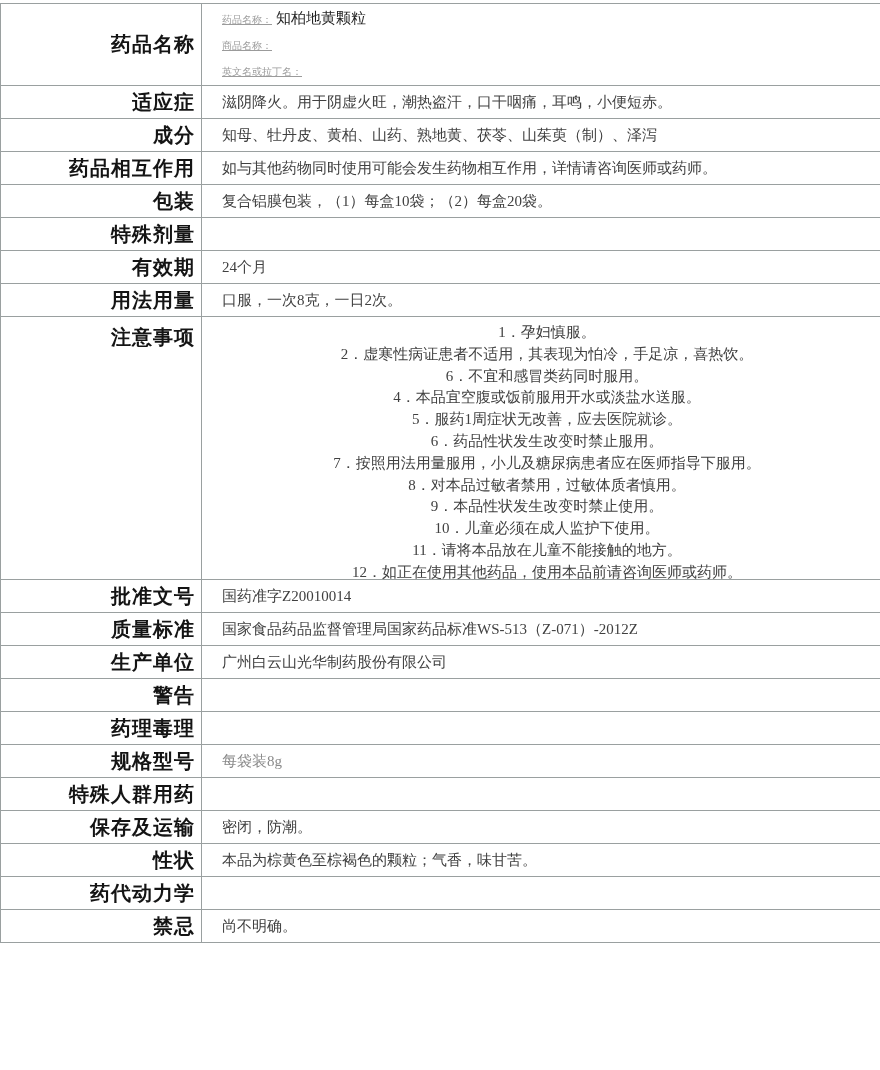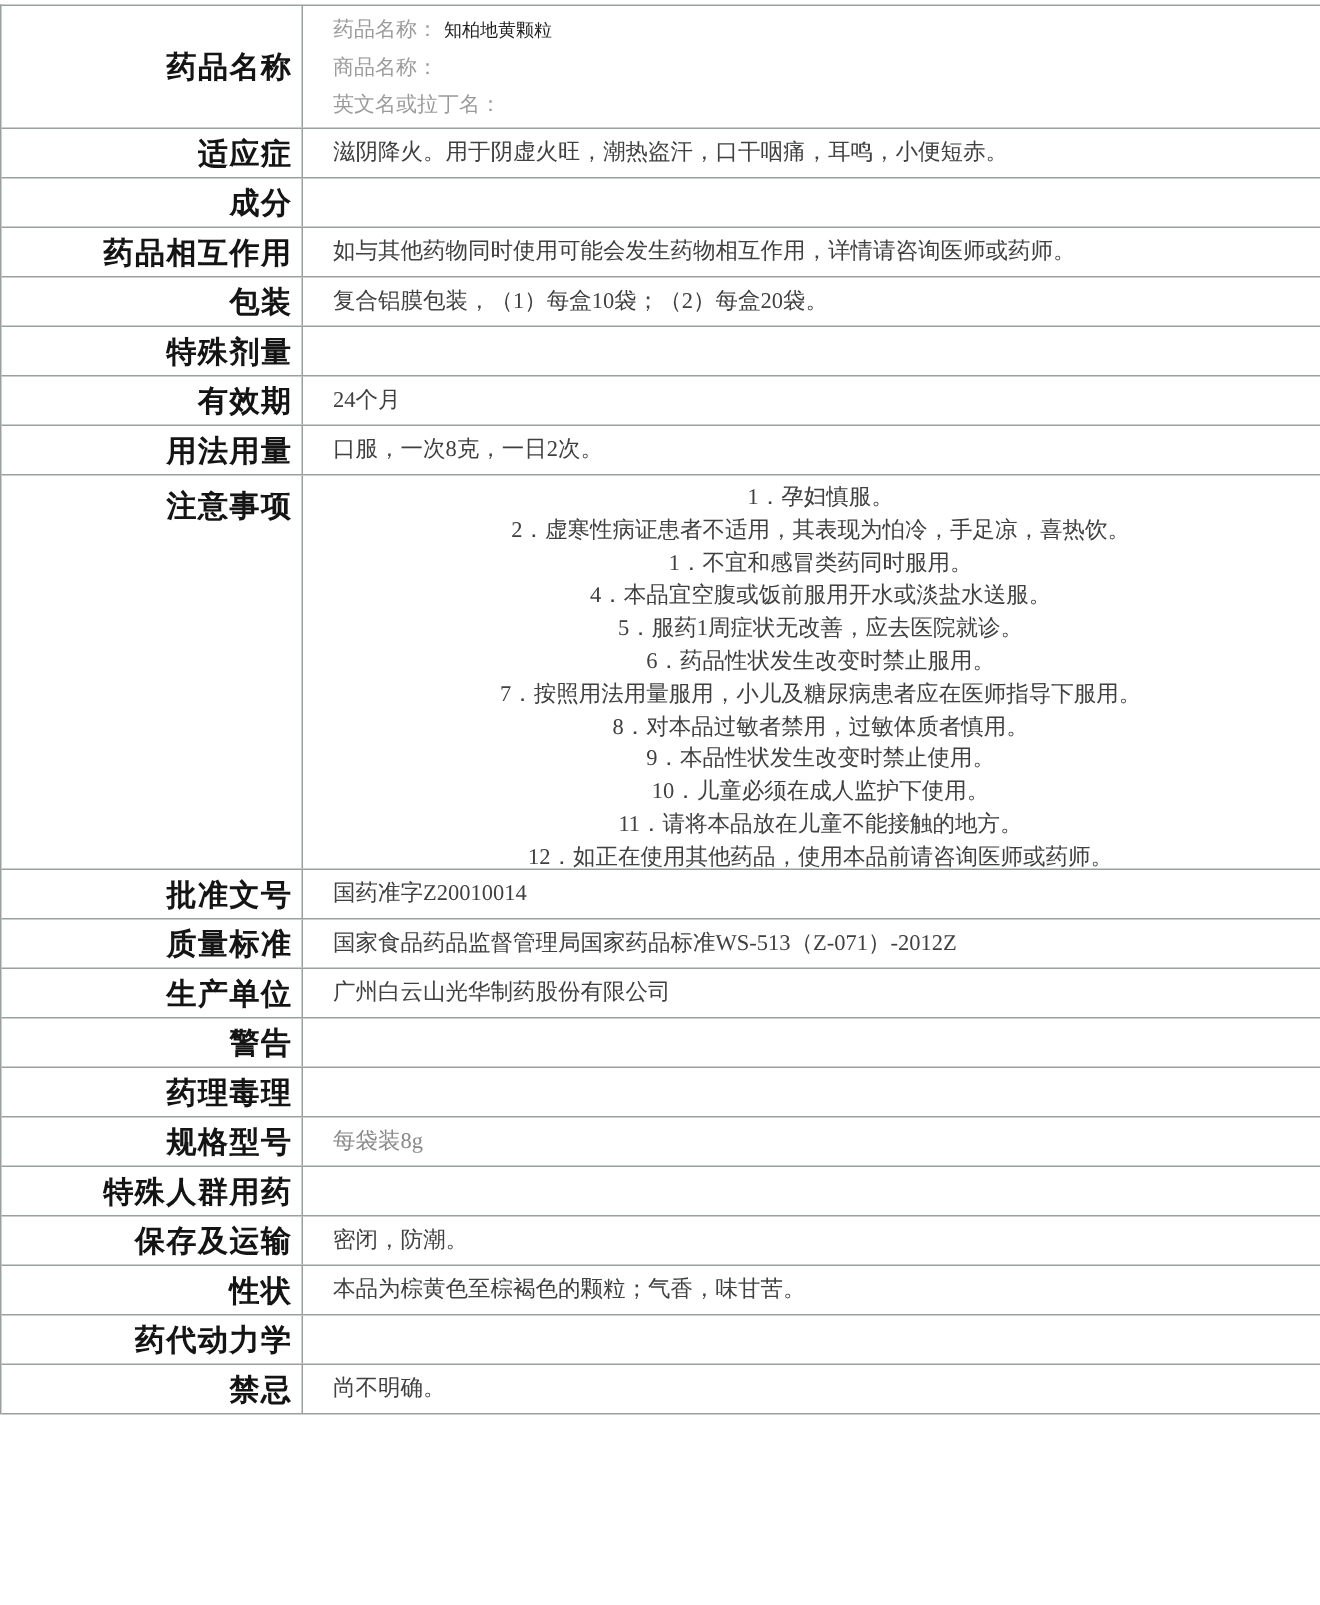--- a/index.html
+++ b/index.html
@@ -39,22 +39,22 @@
     white-space:nowrap;
   }
   .cell.value{
     flex:1 1 auto;min-width:0;
     display:flex;flex-direction:column;justify-content:center;
     padding:2px 8px 2px 20px;
     font-size:15px;color:var(--value);
     line-height:20px;
   }
   .row-name .cell.value{justify-content:center;line-height:25px;padding-top:3px;}
-  .row-name .sub{color:var(--sub);font-size:14px;}
-  .row-name .dark{color:var(--dark);font-size:12px;padding-left:4px;}
+  .row-name .sub{color:var(--sub);font-size:10px;text-decoration:underline;}
+  .row-name .dark{color:var(--dark);font-size:15px;padding-left:4px;}
   .row-notes .cell.label{align-items:flex-start;padding-top:7px;}
   .row-notes .cell.value{justify-content:flex-start;padding-top:5px;line-height:21.8px;}
   .cell.value.muted{color:var(--muted);}
   .note-line{white-space:nowrap;text-align:center;}
 </style>
 </head>
 <body>
 
 <div class="doc">
   <div class="trow row-name">
@@ -65,20 +65,21 @@
       <div class="nline"><span class="sub">英文名或拉丁名：</span></div>
     </div>
   </div>
   <div id="rows">
       <div class="trow std">
         <div class="cell label">适应症</div>
         <div class="cell value">滋阴降火。用于阴虚火旺，潮热盗汗，口干咽痛，耳鸣，小便短赤。</div>
       </div>
       <div class="trow std">
         <div class="cell label">成分</div>
+        <div class="cell value">知母、牡丹皮、黄柏、山药、熟地黄、茯苓、山茱萸（制）、泽泻</div>
       </div>
       <div class="trow std">
         <div class="cell label">药品相互作用</div>
         <div class="cell value">如与其他药物同时使用可能会发生药物相互作用，详情请咨询医师或药师。</div>
       </div>
       <div class="trow std">
         <div class="cell label">包装</div>
         <div class="cell value">复合铝膜包装，（1）每盒10袋；（2）每盒20袋。</div>
       </div>
       <div class="trow std">
@@ -91,21 +92,21 @@
       </div>
       <div class="trow std">
         <div class="cell label">用法用量</div>
         <div class="cell value">口服，一次8克，一日2次。</div>
       </div>
       <div class="trow row-notes">
         <div class="cell label">注意事项</div>
         <div class="cell value">
           <div class="note-line">1．孕妇慎服。</div>
           <div class="note-line">2．虚寒性病证患者不适用，其表现为怕冷，手足凉，喜热饮。</div>
-          <div class="note-line">1．不宜和感冒类药同时服用。</div>
+          <div class="note-line">6．不宜和感冒类药同时服用。</div>
           <div class="note-line">4．本品宜空腹或饭前服用开水或淡盐水送服。</div>
           <div class="note-line">5．服药1周症状无改善，应去医院就诊。</div>
           <div class="note-line">6．药品性状发生改变时禁止服用。</div>
           <div class="note-line">7．按照用法用量服用，小儿及糖尿病患者应在医师指导下服用。</div>
           <div class="note-line">8．对本品过敏者禁用，过敏体质者慎用。</div>
           <div class="note-line">9．本品性状发生改变时禁止使用。</div>
           <div class="note-line">10．儿童必须在成人监护下使用。</div>
           <div class="note-line">11．请将本品放在儿童不能接触的地方。</div>
           <div class="note-line">12．如正在使用其他药品，使用本品前请咨询医师或药师。</div>
         </div>

